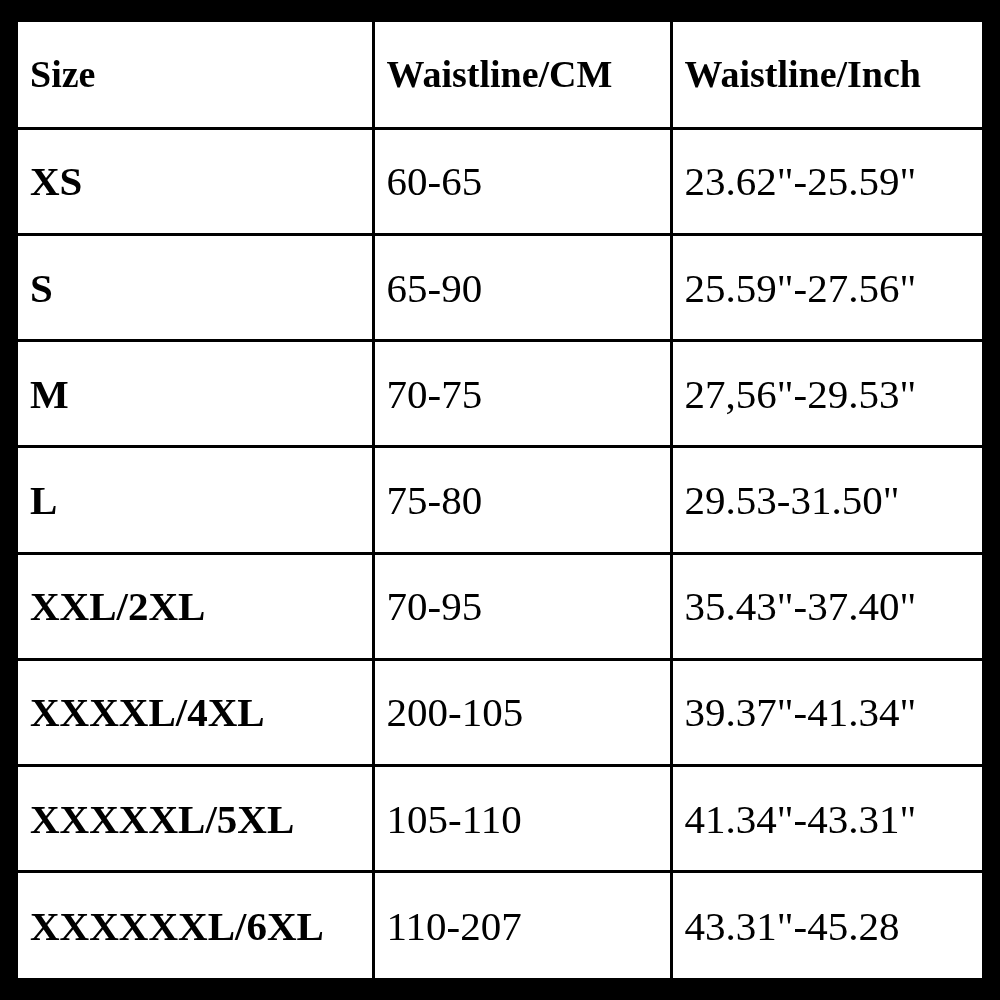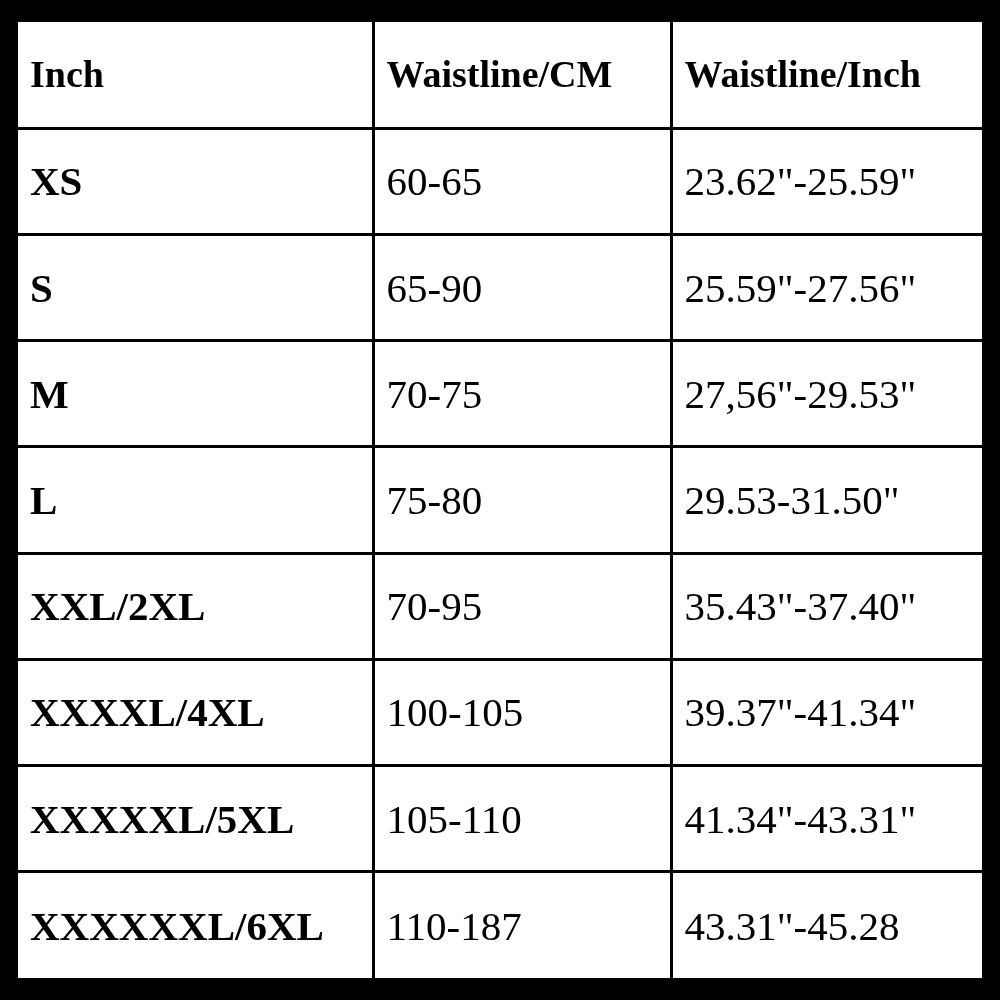--- a/index.html
+++ b/index.html
@@ -78,21 +78,21 @@
 <div id="page">
   <div id="table-frame">
     <table class="size-table">
       <colgroup>
         <col class="c1">
           <col class="c2">
           <col class="c3">
       </colgroup>
       <tbody>
         <tr class="header-row row-h">
-          <td>Inch</td>
+          <td>Size</td>
           <td>Waistline/CM</td>
           <td>Waistline/Inch</td>
         </tr>
 
         <tr class="data-row row-h">
           <td class="size-cell">XS</td>
           <td class="val-cell">60-65</td>
           <td class="val-cell">23.62"-25.59"</td>
         </tr>
         <tr class="data-row row-h">
@@ -110,29 +110,29 @@
           <td class="val-cell">75-80</td>
           <td class="val-cell">29.53-31.50"</td>
         </tr>
         <tr class="data-row row-h">
           <td class="size-cell">XXL/2XL</td>
           <td class="val-cell">70-95</td>
           <td class="val-cell">35.43"-37.40"</td>
         </tr>
         <tr class="data-row row-h">
           <td class="size-cell">XXXXL/4XL</td>
-          <td class="val-cell">100-105</td>
+          <td class="val-cell">200-105</td>
           <td class="val-cell">39.37"-41.34"</td>
         </tr>
         <tr class="data-row row-h">
           <td class="size-cell">XXXXXL/5XL</td>
           <td class="val-cell">105-110</td>
           <td class="val-cell">41.34"-43.31"</td>
         </tr>
         <tr class="data-row row-h">
           <td class="size-cell">XXXXXXL/6XL</td>
-          <td class="val-cell">110-187</td>
+          <td class="val-cell">110-207</td>
           <td class="val-cell">43.31"-45.28</td>
         </tr>
       </tbody>
     </table>
   </div>
 </div>
 
 </body></html>

